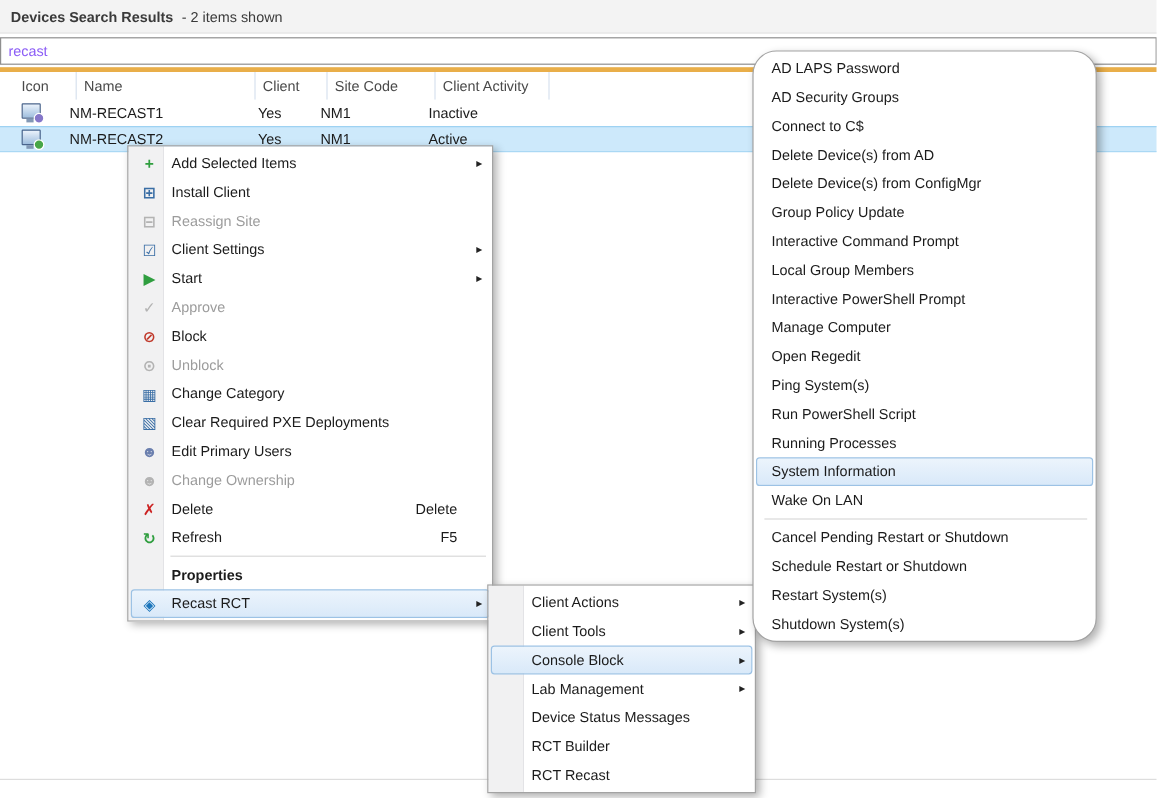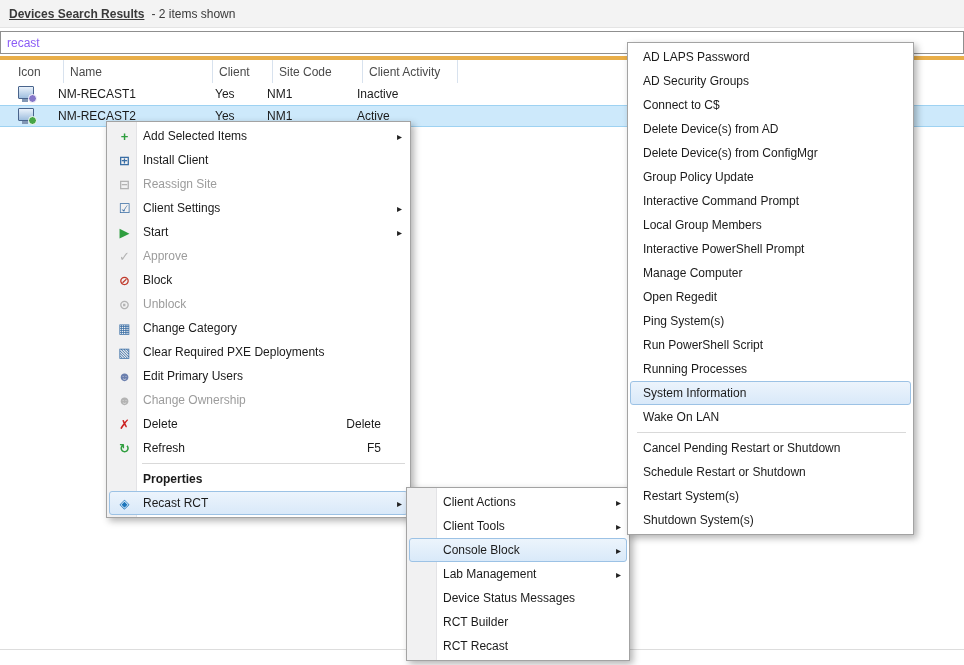--- a/index.html
+++ b/index.html
@@ -2,21 +2,21 @@
 <html><head>
 <meta charset="utf-8">
 <style>
   html,body{margin:0;padding:0;background:#fff;}
   .app{position:relative;width:964px;height:665px;overflow:hidden;background:#fff;
        font-family:"Liberation Sans","DejaVu Sans",sans-serif;font-size:12px;color:#1b1b1b;}
 
   
   .titlebar{position:absolute;left:0;top:0;width:100%;height:28px;background:#f3f3f3;
             border-bottom:1px solid #e4e4e4;display:flex;align-items:center;box-sizing:border-box;padding-left:9px;}
-  .title-bold{font-weight:bold;color:#3a3a3a;text-decoration:underline;}
+  .title-bold{font-weight:bold;color:#3a3a3a;}
   .title-rest{margin-left:7px;color:#3a3a3a;}
 
   
   .search-input{position:absolute;left:0;top:31px;width:964px;height:23px;box-sizing:border-box;
                 border:1px solid #8f8f8f;padding:0 6px;background:#fff;color:#8b5cf6;outline:none;
                 font:12px "Liberation Sans","DejaVu Sans",sans-serif;}
   .goldbar{position:absolute;left:0;top:56px;width:100%;height:4px;background:#e9ae49;}
 
   
   .grid{display:grid;grid-template-columns:52px 149px 60px 90px 95px 1fr;}
@@ -49,21 +49,21 @@
   .mi-icon{width:23px;flex:none;text-align:center;font-size:13px;font-weight:bold;line-height:1;}
   .mi-label{margin-left:7px;white-space:nowrap;}
   .menu.plain .mi-label{margin-left:0;}
   .mi-right{margin-left:auto;display:flex;align-items:center;}
   .mi-shortcut{margin-right:12px;}
   .mi-arrow{width:9px;text-align:right;font-size:10px;color:#222;}
   .menu-sep{height:1px;background:#d9d9d9;margin:3px 3px 3px 33px;}
   .menu.plain .menu-sep{margin-left:7px;margin-right:5px;}
   #menu-main{left:106px;top:121px;width:305px;z-index:10;}
   #menu-recast{left:406px;top:487px;width:224px;z-index:11;}
-  #menu-console{left:627px;top:42px;width:287px;z-index:12;}
+  #menu-console{left:627px;top:42px;width:287px;z-index:12;border-radius:20px;}
 </style>
 </head>
 <body>
 
 <div class="app">
   <div class="titlebar">
     <span class="title-bold">Devices Search Results</span>
     <span class="title-rest">-  2 items shown</span>
   </div>
 

